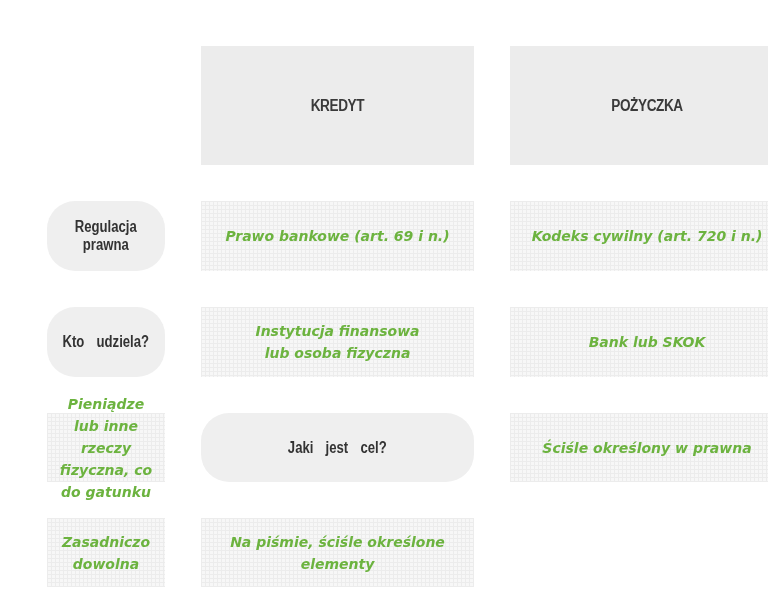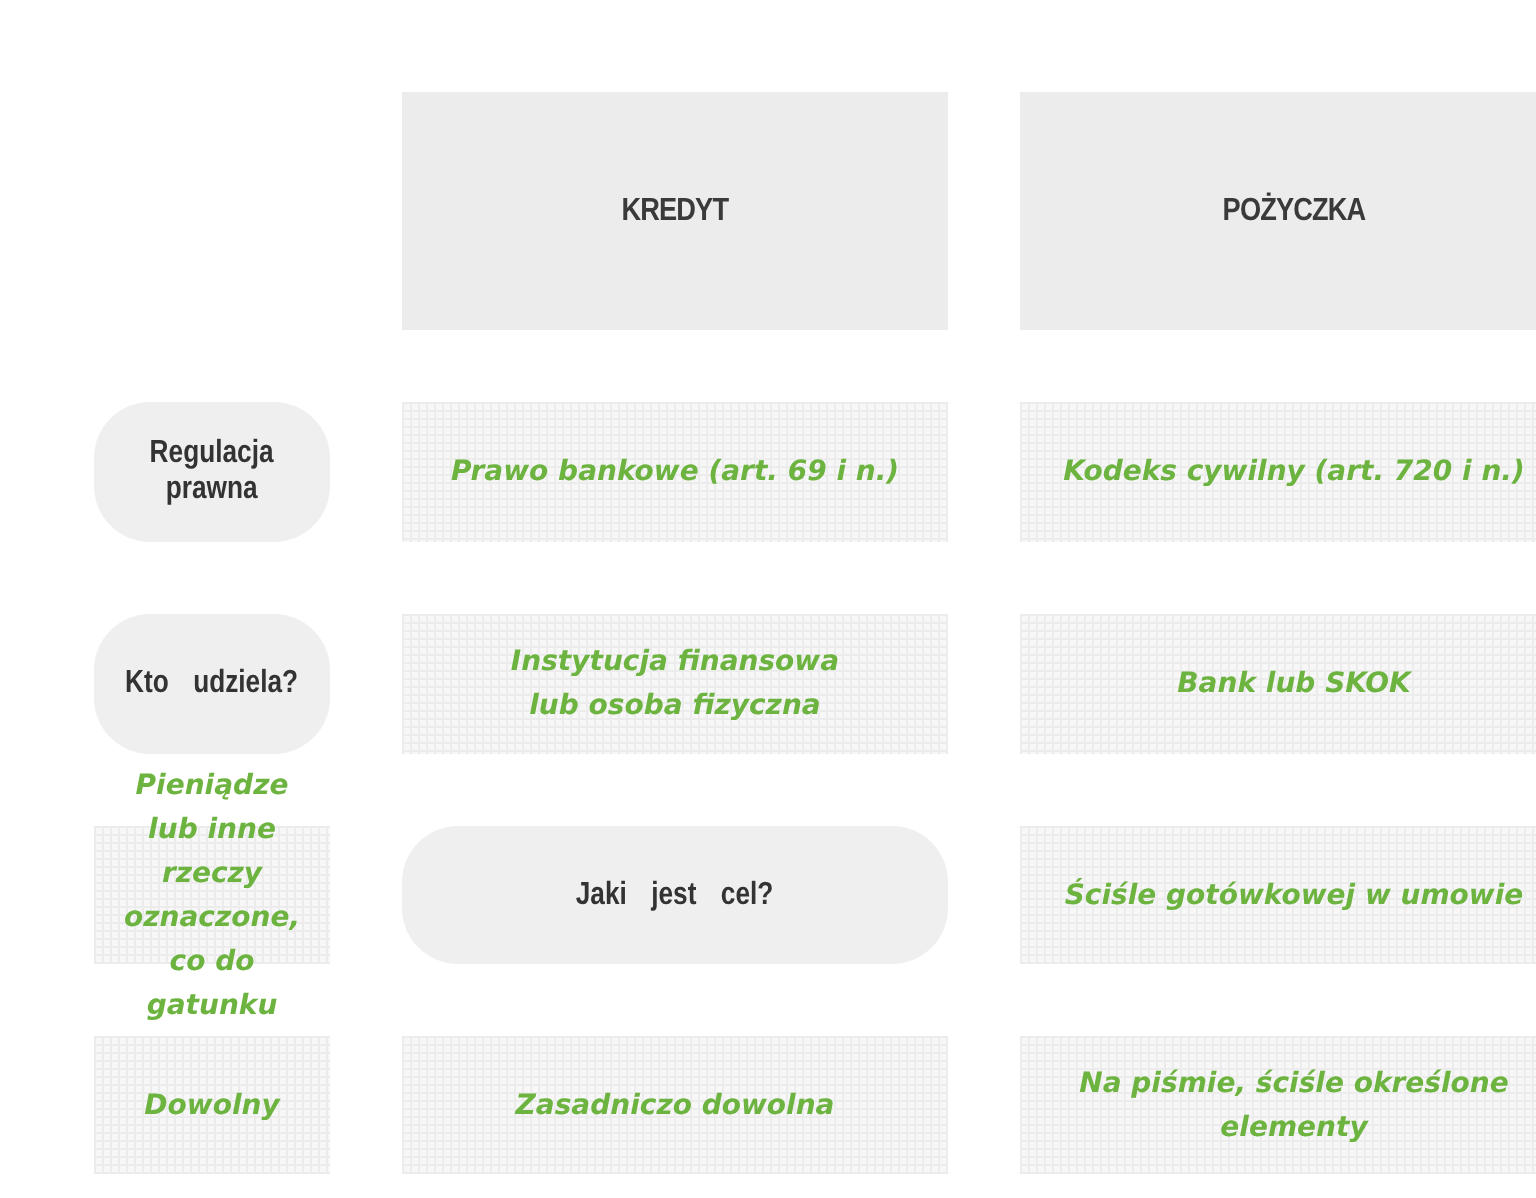--- a/index.html
+++ b/index.html
@@ -113,31 +113,28 @@
   <div class="cell">
       <span>Instytucja finansowa
 lub osoba fizyczna</span>
     </div>
   <div class="cell">
       <span>Bank lub SKOK</span>
     </div>
 
   <div class="cell">
       <span>Pieniądze lub inne rzeczy
-oznaczone, co do gatunku</span>
+fizyczna, co do gatunku</span>
     </div>
 
   <div class="rowlabel">
       <span style="white-space:pre">Jaki  jest  cel?</span>
     </div>
   <div class="cell">
-      <span>Ściśle gotówkowej w umowie</span>
-    </div>
-  <div class="cell">
-      <span>Dowolny</span>
+      <span>Ściśle określony w prawna</span>
     </div>
 
   <div class="cell">
       <span>Zasadniczo dowolna</span>
     </div>
   <div class="cell">
       <span>Na piśmie, ściśle określone
 elementy</span>
     </div>
 </div>

